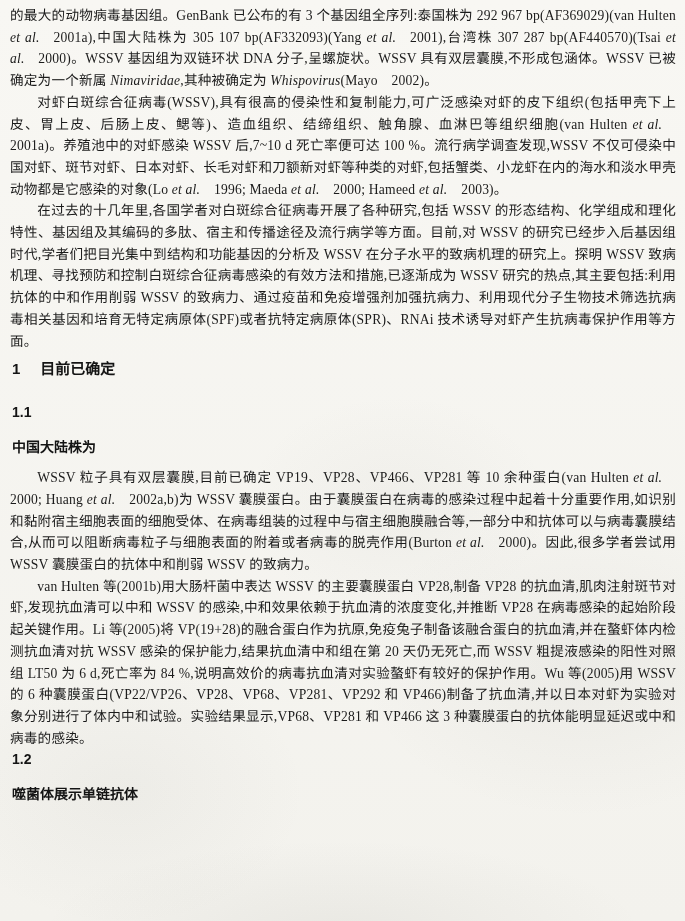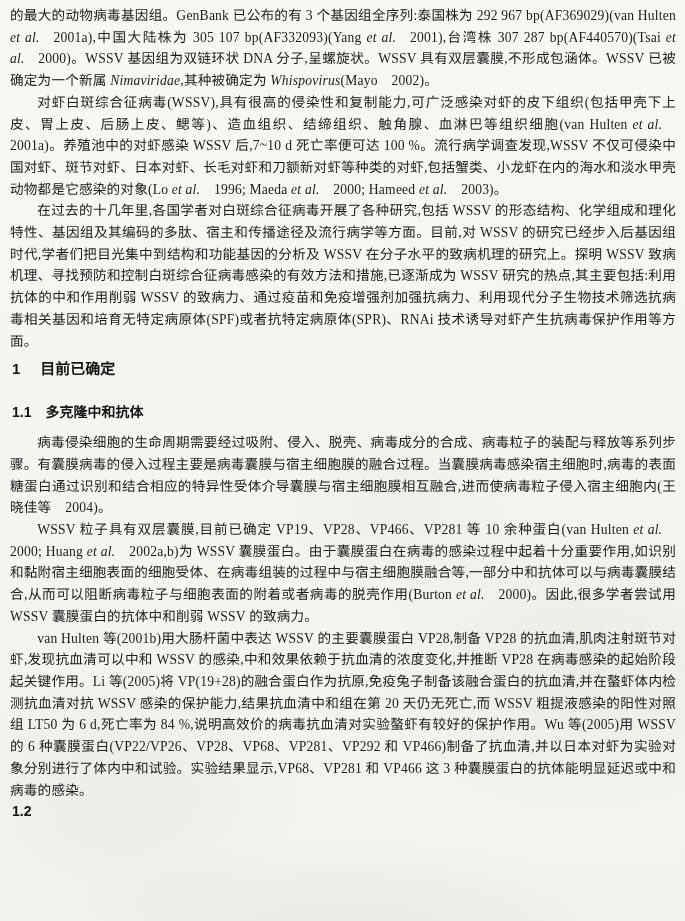--- a/index.html
+++ b/index.html
@@ -49,20 +49,21 @@
   h3.sub-heading {
     display: flex;
     align-items: baseline;
     gap: 14px;
     margin: 0;
     font-family: "Liberation Sans", "DejaVu Sans", sans-serif;
     font-weight: 700;
     font-size: 14px;
     line-height: 21px;
     color: #141414;
+    flex-direction: column;
   }
   h3.sub-a { margin: 22px 0 9px 2px; }
   h3.sub-b { margin: 0 0 8px 2px; }
 </style>
 </head>
 <body>
 
 <div class="page">
 
   <p class="body-para cont"><span>的最大的动物病毒基因组。GenBank 已公布的有 3 个基因组全序列:泰国株为 292 967 bp(AF369029)(van Hulten </span><span class="it">et al.</span><span> 2001a),中国大陆株为 305 107 bp(AF332093)(Yang </span><span class="it">et al.</span><span> 2001),台湾株 307 287 bp(AF440570)(Tsai </span><span class="it">et al.</span><span> 2000)。WSSV 基因组为双链环状 DNA 分子,呈螺旋状。WSSV 具有双层囊膜,不形成包涵体。WSSV 已被确定为一个新属 </span><span class="it">Nimaviridae</span><span>,其种被确定为 </span><span class="it">Whispovirus</span><span>(Mayo 2002)。</span></p>
@@ -71,27 +72,27 @@
 
   <p class="body-para"><span>在过去的十几年里,各国学者对白斑综合征病毒开展了各种研究,包括 WSSV 的形态结构、化学组成和理化特性、基因组及其编码的多肽、宿主和传播途径及流行病学等方面。目前,对 WSSV 的研究已经步入后基因组时代,学者们把目光集中到结构和功能基因的分析及 WSSV 在分子水平的致病机理的研究上。探明 WSSV 致病机理、寻找预防和控制白斑综合征病毒感染的有效方法和措施,已逐渐成为 WSSV 研究的热点,其主要包括:利用抗体的中和作用削弱 WSSV 的致病力、通过疫苗和免疫增强剂加强抗病力、利用现代分子生物技术筛选抗病毒相关基因和培育无特定病原体(SPF)或者抗特定病原体(SPR)、RNAi 技术诱导对虾产生抗病毒保护作用等方面。</span></p>
 
   <h2 class="sec-heading">
     <span>1</span>
     <span>目前已确定</span>
   </h2>
 
   <h3 class="sub-heading sub-a">
     <span>1.1</span>
-    <span>多克隆中和抗体</span>
+    <span>中国大陆株为</span>
   </h3>
 
-  <p class="body-para"><span>病毒侵染细胞的生命周期需要经过吸附、侵入、脱壳、病毒成分的合成、病毒粒子的装配与释放等系列步骤。有囊膜病毒的侵入过程主要是病毒囊膜与宿主细胞膜的融合过程。当囊膜病毒感染宿主细胞时,病毒的表面糖蛋白通过识别和结合相应的特异性受体介导囊膜与宿主细胞膜相互融合,进而使病毒粒子侵入宿主细胞内(王晓佳等 2004)。</span></p>
 
   <p class="body-para"><span>WSSV 粒子具有双层囊膜,目前已确定 VP19、VP28、VP466、VP281 等 10 余种蛋白(van Hulten </span><span class="it">et al.</span><span> 2000; Huang </span><span class="it">et al.</span><span> 2002a,b)为 WSSV 囊膜蛋白。由于囊膜蛋白在病毒的感染过程中起着十分重要作用,如识别和黏附宿主细胞表面的细胞受体、在病毒组装的过程中与宿主细胞膜融合等,一部分中和抗体可以与病毒囊膜结合,从而可以阻断病毒粒子与细胞表面的附着或者病毒的脱壳作用(Burton </span><span class="it">et al.</span><span> 2000)。因此,很多学者尝试用 WSSV 囊膜蛋白的抗体中和削弱 WSSV 的致病力。</span></p>
 
   <p class="body-para"><span>van Hulten 等(2001b)用大肠杆菌中表达 WSSV 的主要囊膜蛋白 VP28,制备 VP28 的抗血清,肌肉注射斑节对虾,发现抗血清可以中和 WSSV 的感染,中和效果依赖于抗血清的浓度变化,并推断 VP28 在病毒感染的起始阶段起关键作用。Li 等(2005)将 VP(19+28)的融合蛋白作为抗原,免疫兔子制备该融合蛋白的抗血清,并在螯虾体内检测抗血清对抗 WSSV 感染的保护能力,结果抗血清中和组在第 20 天仍无死亡,而 WSSV 粗提液感染的阳性对照组 LT50 为 6 d,死亡率为 84 %,说明高效价的病毒抗血清对实验螯虾有较好的保护作用。Wu 等(2005)用 WSSV 的 6 种囊膜蛋白(VP22/VP26、VP28、VP68、VP281、VP292 和 VP466)制备了抗血清,并以日本对虾为实验对象分别进行了体内中和试验。实验结果显示,VP68、VP281 和 VP466 这 3 种囊膜蛋白的抗体能明显延迟或中和病毒的感染。</span></p>
 
   <h3 class="sub-heading sub-b">
     <span>1.2</span>
+    <span>噬菌体展示单链抗体</span>
   </h3>
 
 
 </div>
 
 </body></html>

